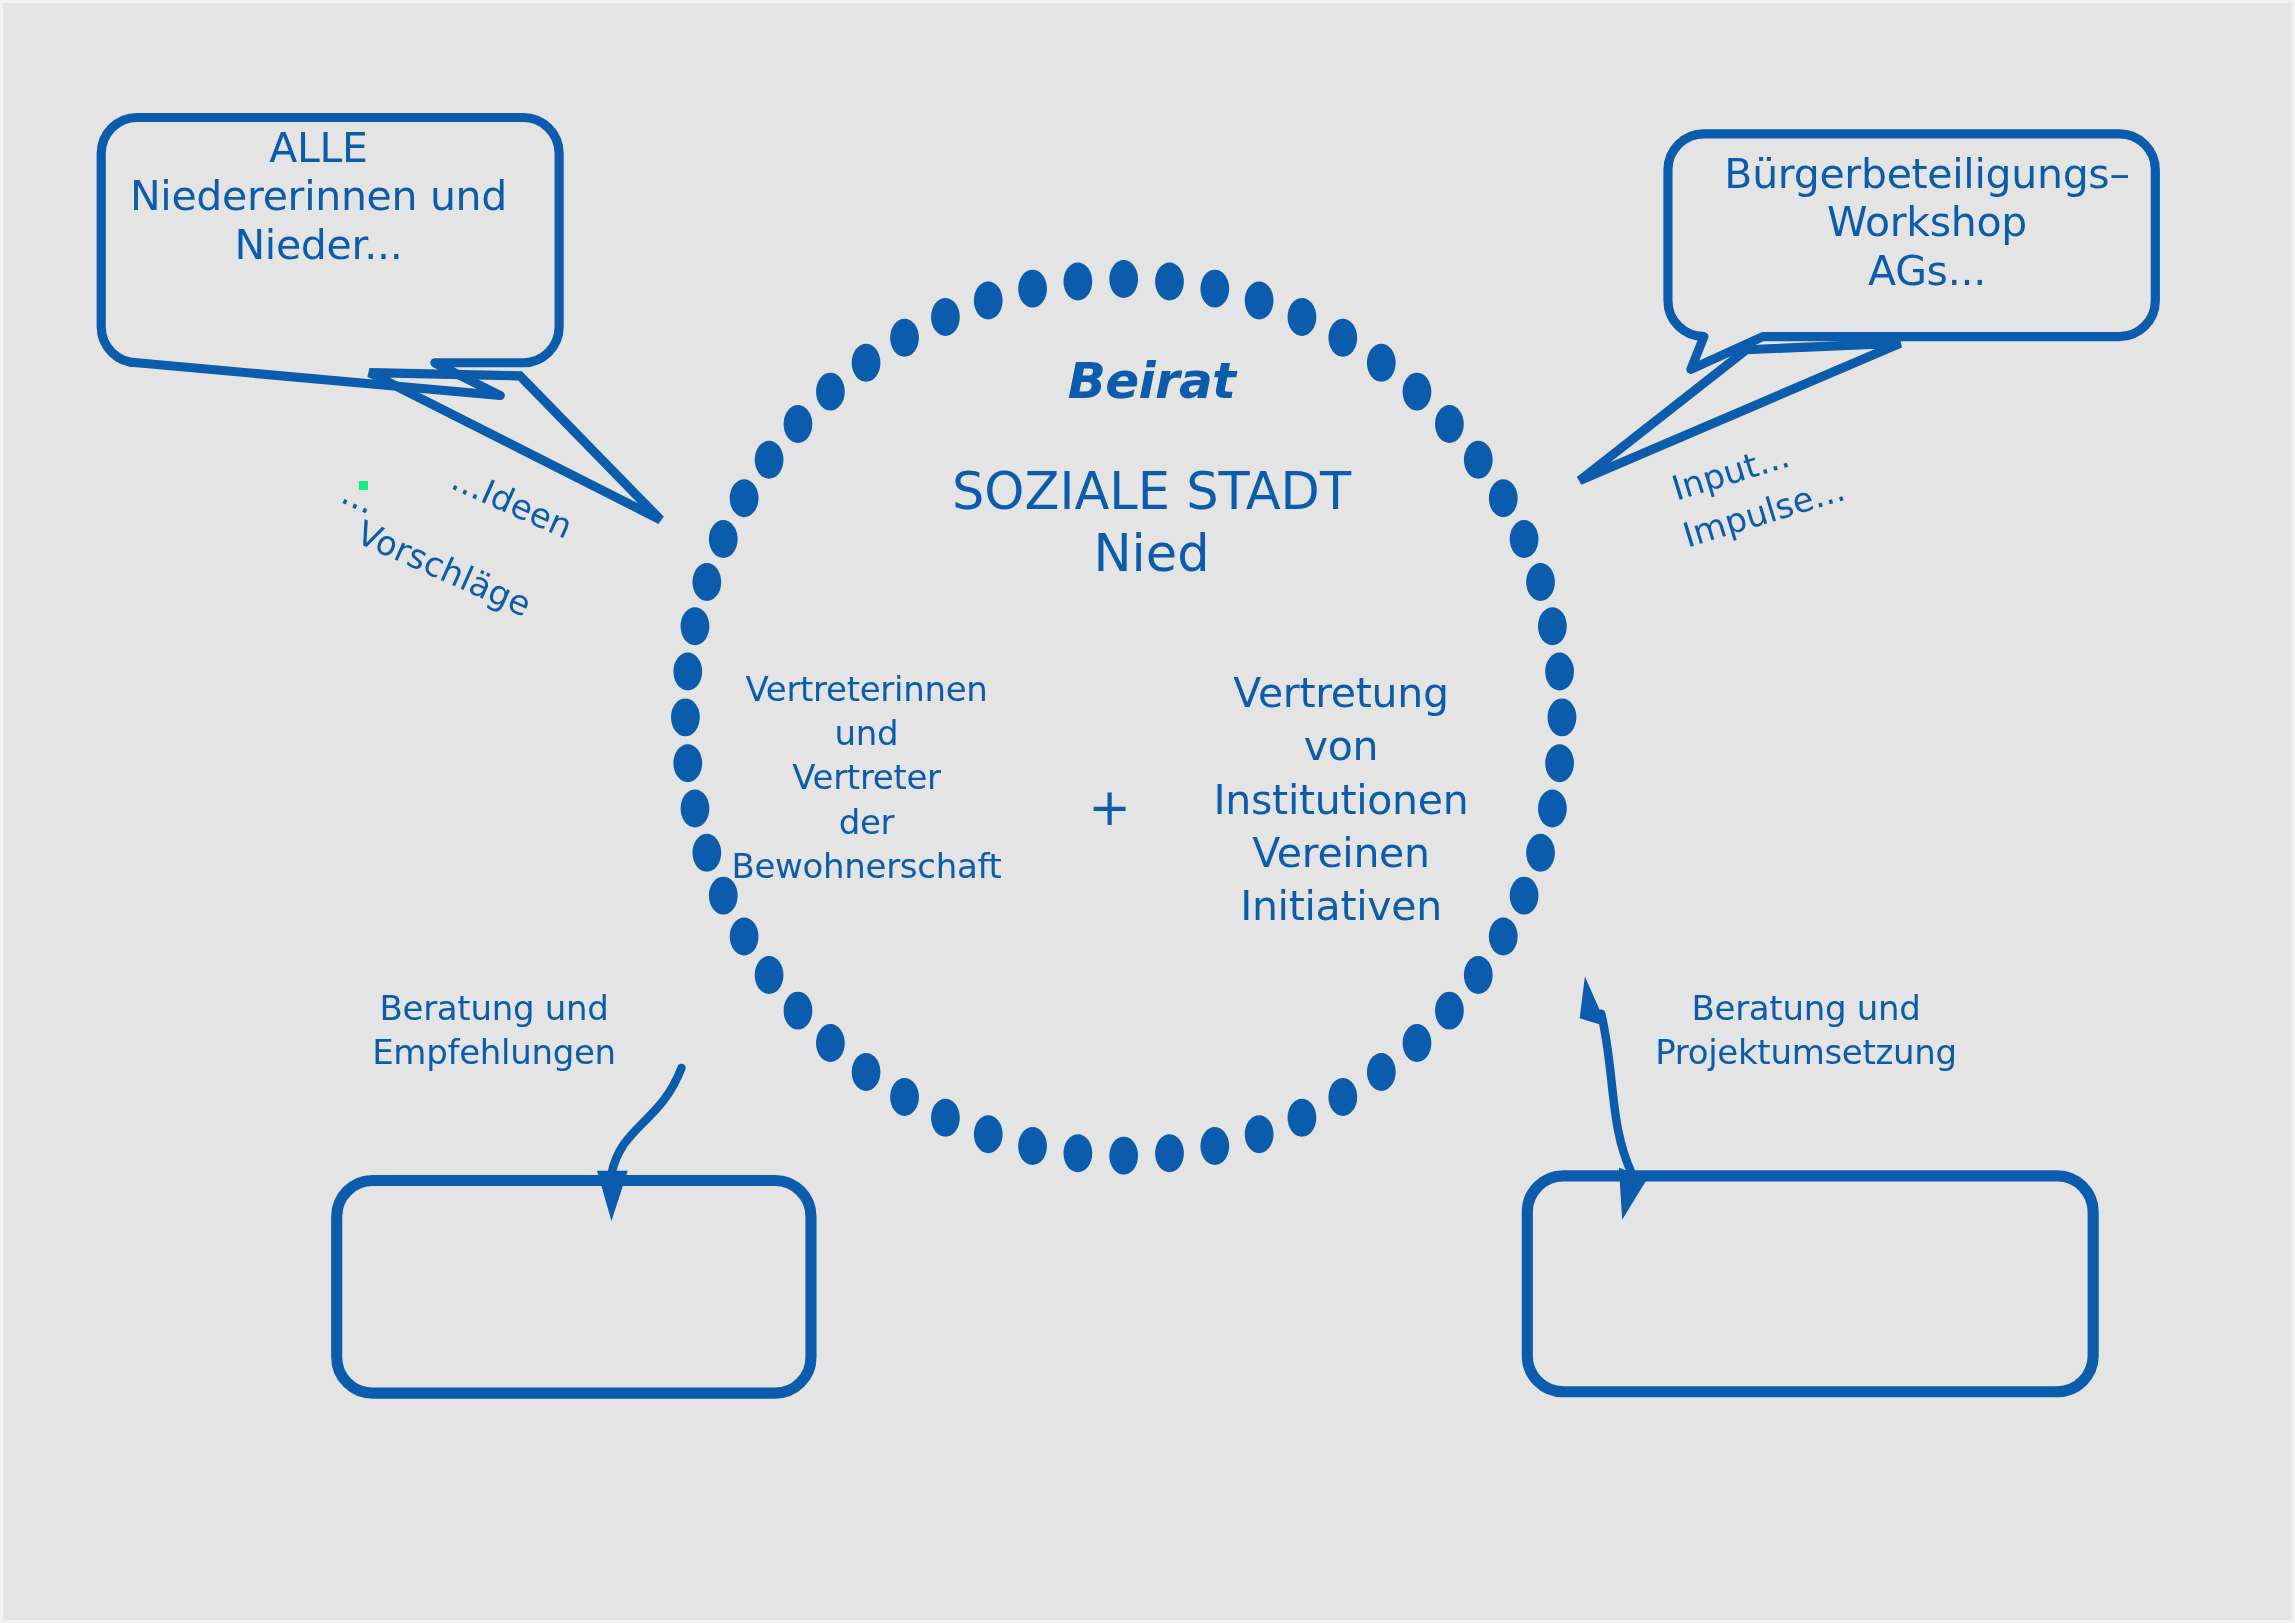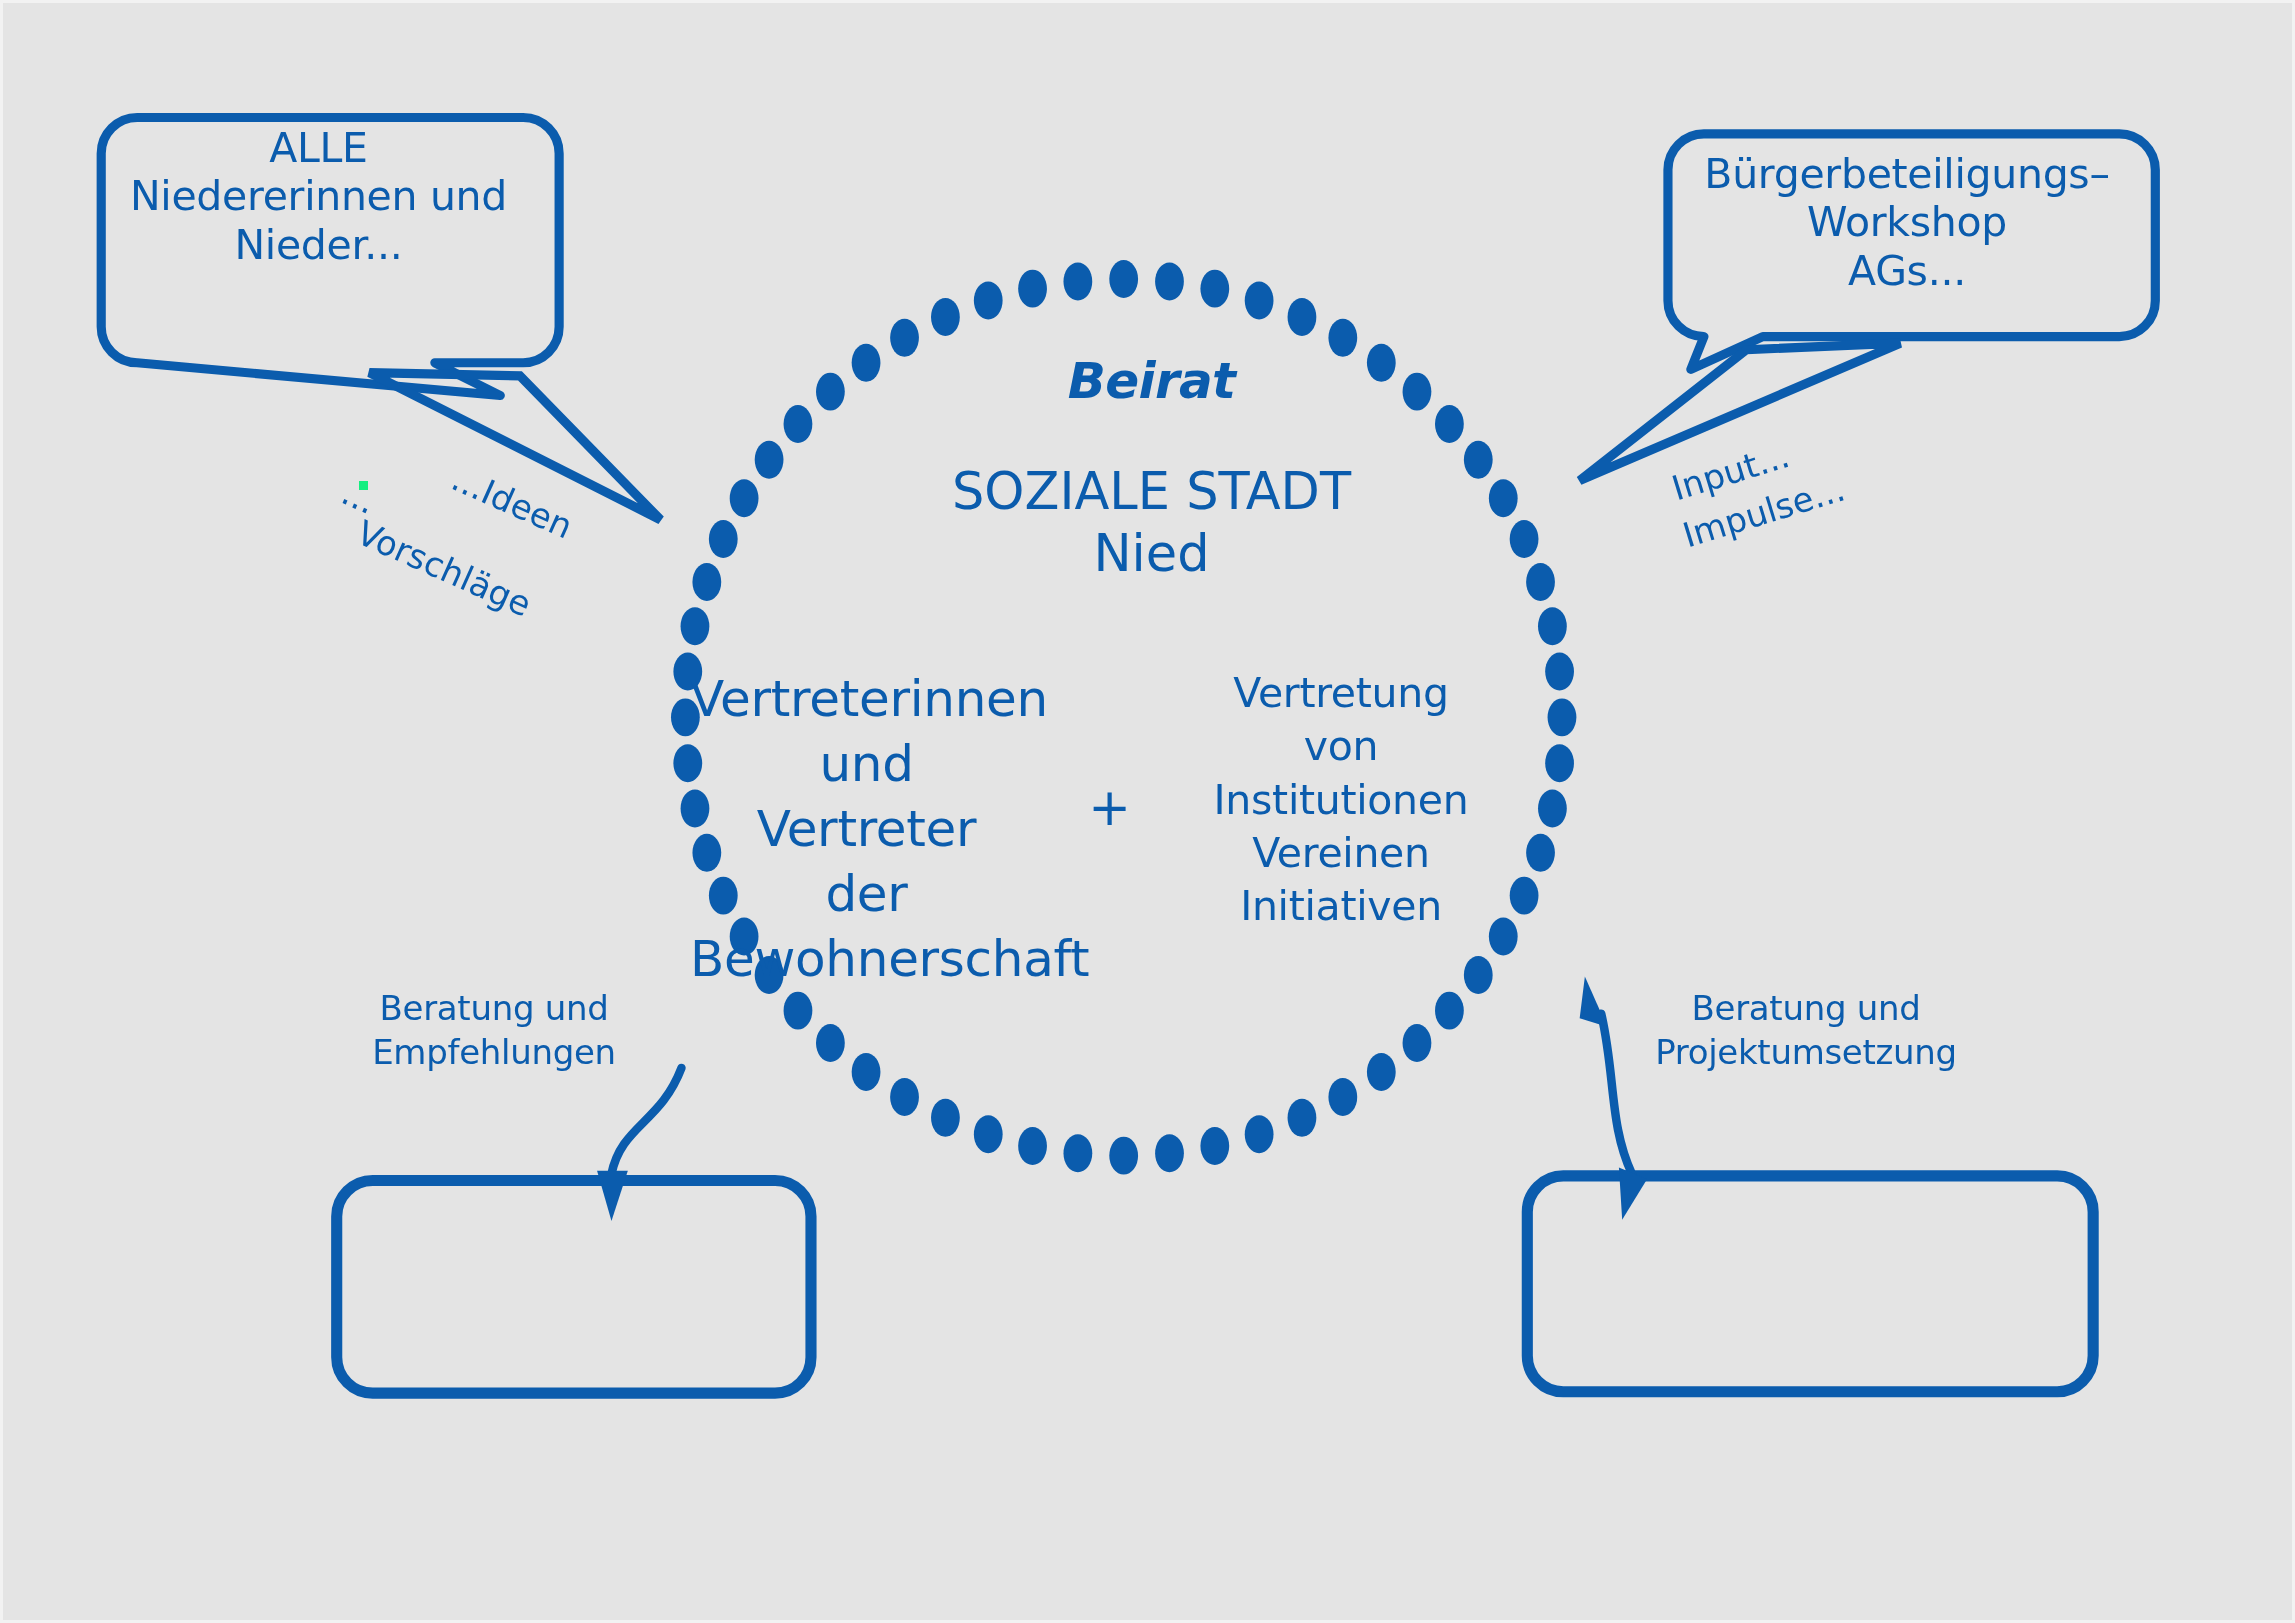--- a/index.html
+++ b/index.html
@@ -36,37 +36,37 @@
     white-space: pre-line;
     letter-spacing: -0.3px;
   }
   
   #bubble-left-text {
     left: 80px; top: 121px; width: 471px;
     font-size: 41px; line-height: 1.18;
   }
   #bubble-right-text {
     left: 1662px; top: 147px; width: 484px;
-    font-size: 41px; line-height: 1.18;
+    font-size: 41px; line-height: 1.18; padding-left: 20px;
   }
   
   #circle-title {
     left: 772px; top: 353px; width: 753px;
     font-size: 50px; font-weight: bold; line-height: 1.0;
     letter-spacing: -0.7px;
     font-style: italic;
   }
   #circle-subtitle {
     left: 772px; top: 458px; width: 753px;
     font-size: 51px; line-height: 1.22; font-weight: 400;
     letter-spacing: 0px;
   }
   #col-left {
     left: 687px; top: 664px; width: 353px;
-    font-size: 50px; line-height: 1.30;
+    font-size: 34px; line-height: 1.30;
   }
   #col-right {
     left: 1171px; top: 664px; width: 334px;
     font-size: 41px; line-height: 1.30;
   }
   #plus-sign {
     left: 1067px; top: 779px; width: 79px;
     font-size: 51px; line-height: 1;
   }
   #stimmrecht {

